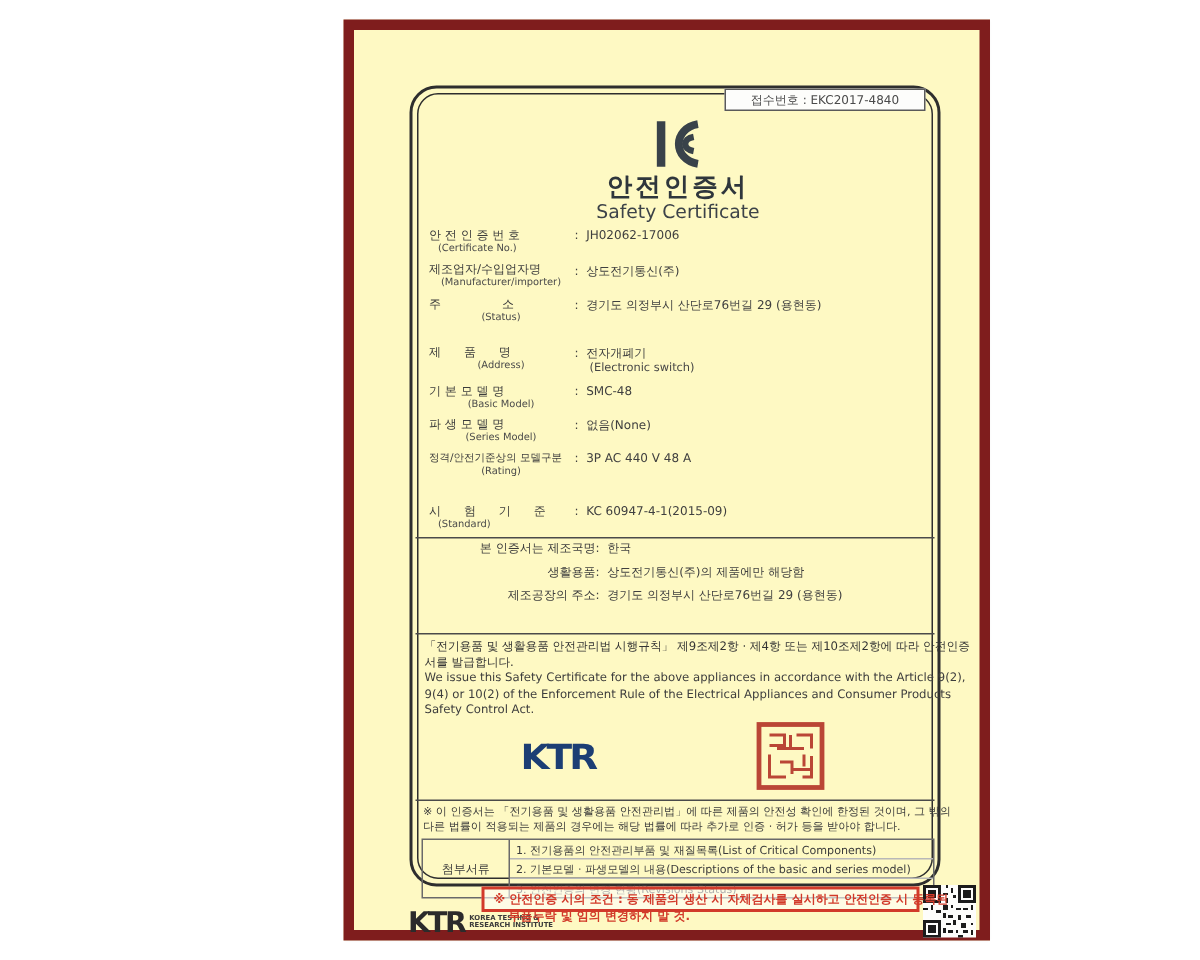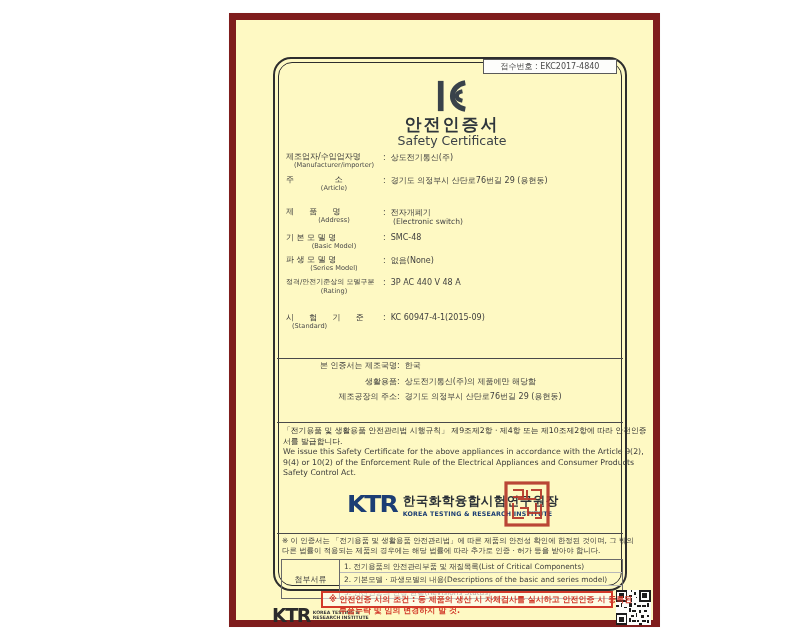--- a/index.html
+++ b/index.html
@@ -103,29 +103,36 @@
           <path d="M30 13 C22 14.5 22 21.5 30 23" stroke="#39424a" stroke-width="4.5"></path>
         </svg>
       </div>
 
       <div class="title-ko">안전인증서</div>
       <div class="title-en">Safety Certificate</div>
 
       <div class="fields">
         <div class="f-row" style="height:23px">
           <div class="f-labwrap">
+              <div class="f-label">안 전 인 증 번 호</div>
+          <div class="f-sub left">(Certificate No.)</div>
+            </div>
+          <div class="f-val">:  JH02062-17006</div>
+        </div>
+        <div class="f-row" style="height:23px">
+          <div class="f-labwrap">
               <div class="f-label">제조업자/수입업자명</div>
           <div class="f-sub">(Manufacturer/importer)</div>
             </div>
           <div class="f-val">:  상도전기통신(주)</div>
         </div>
         <div class="f-row" style="height:32px">
           <div class="f-labwrap">
               <div class="f-label">주                소</div>
-          <div class="f-sub">(Article)</div>
+          <div class="f-sub">(Status)</div>
             </div>
           <div class="f-val">:  경기도 의정부시 산단로76번길 29 (용현동)</div>
         </div>
         <div class="f-row" style="height:26px">
           <div class="f-labwrap">
               <div class="f-label">제      품      명</div>
           <div class="f-sub">(Address)</div>
             </div>
           <div class="f-val">:  전자개폐기</div>
           <div class="f-val2">(Electronic switch)</div>
@@ -180,24 +187,20 @@
       <div class="rule" style="top:363px"></div>
 
       <div class="legal">
         <div class="legal-ko">「전기용품 및 생활용품 안전관리법 시행규칙」 제9조제2항 · 제4항 또는 제10조제2항에 따라 안전인증서를 발급합니다.</div>
         <div class="legal-en">We issue this Safety Certificate for the above appliances in accordance with the Article 9(2), 9(4) or 10(2) of the Enforcement Rule of the Electrical Appliances and Consumer Products Safety Control Act.</div>
       </div>
 
 
       <div class="sig">
         <span class="ktr-logo">KTR</span>
-        <span class="sig-names">
-          <div class="sig-ko">한국화학융합시험연구원장</div>
-          <div class="sig-en">KOREA TESTING &amp; RESEARCH INSTITUTE</div>
-        </span>
       </div>
 
       <div class="stamp">
         <svg width="46" height="46" viewBox="0 0 46 46" fill="none">
           <rect x="2" y="2" width="42" height="42" stroke="#b5372b" stroke-width="3.2"></rect>
           <path d="M9 9 h10 v7 h-6 M27 9 h10 v9 M9 22 v15 h11 M25 32 h12 v-9 M14 18 h18 M23 9 v10 M16 27 h8 v8 M32 22 v8 M9 16 h4 M37 33 v4 h-6" stroke="#b5372b" stroke-width="2"></path>
         </svg>
       </div>
 
       <div class="rule" style="top:474px"></div>

